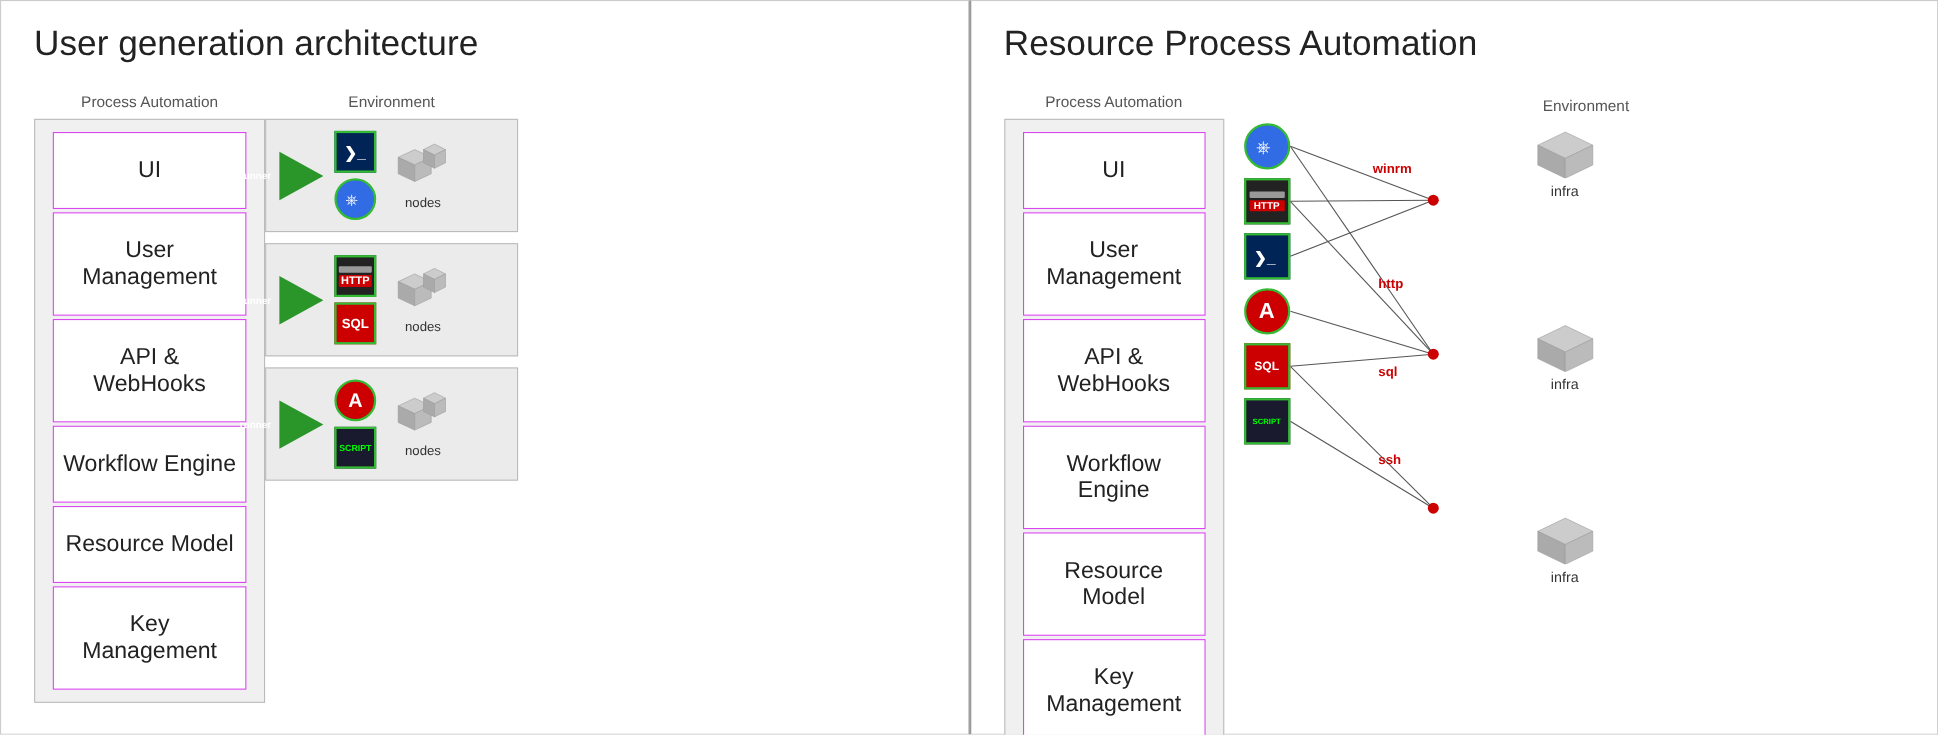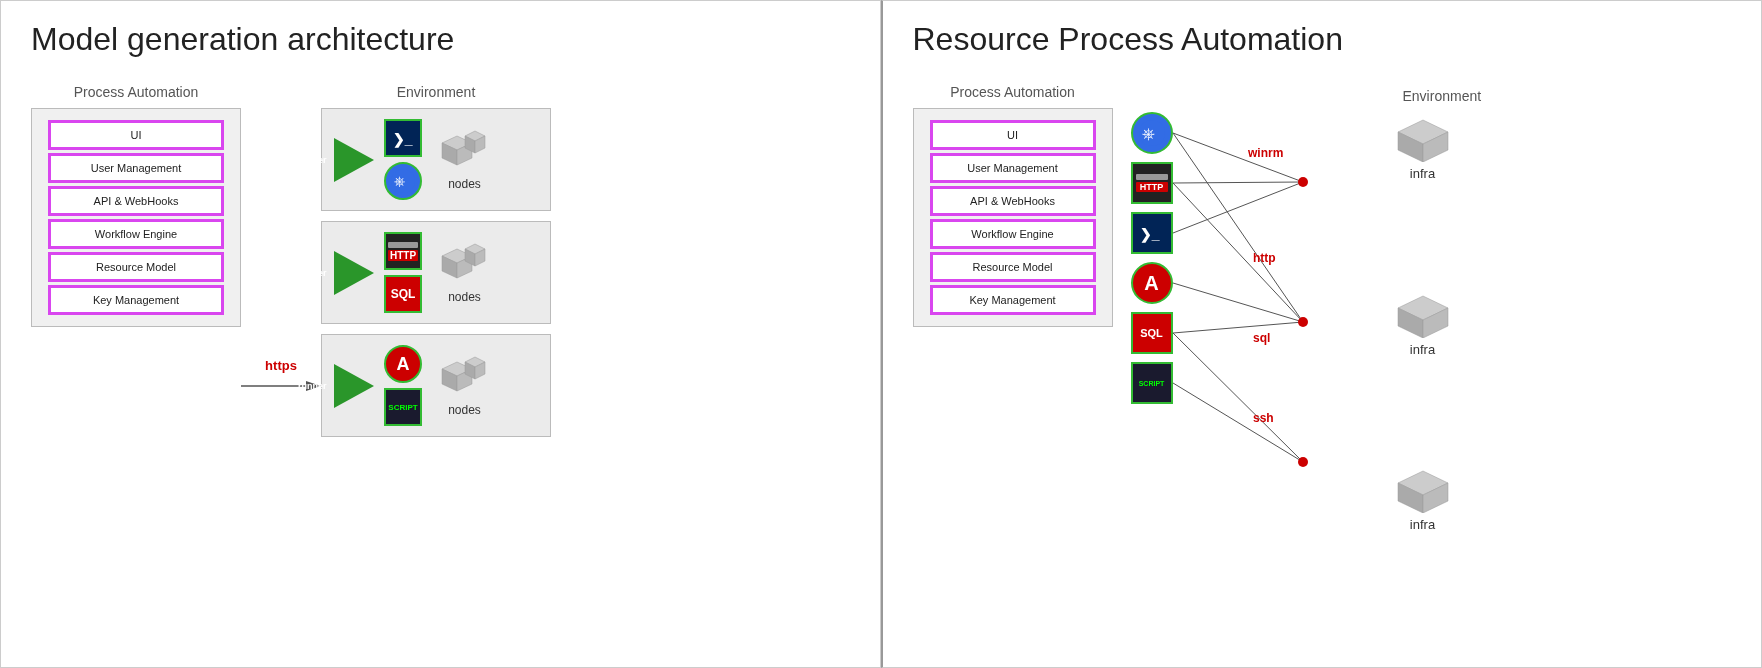--- a/index.html
+++ b/index.html
@@ -23,59 +23,49 @@
       font-weight: 300;
       color: #222;
       margin-bottom: 16px;
     }
     .pa-label {
       font-size: 14px;
       color: #555;
       margin-bottom: 8px;
     }
     .pa-item {
-      border: 3px solid #d946ef;
+      border: 1px solid #d946ef;
       background: #fff;
       text-align: center;
-      padding: 6px 8px;
-      font-size: 11px;
+      padding: 22px 8px;
+      font-size: 21px;
       color: #222;
       margin: 3px 8px;
     }
   </style>
 </head>
 <body>
 
 <div class="panel">
-  <div class="panel-title">Model generation architecture</div>
+  <div class="panel-title">User generation architecture</div>
 
   <div style="display:flex; height: calc(100% - 60px); align-items: flex-start; padding-top: 10px; position: relative;">
 
     <div style="display:flex; flex-direction:column; align-items:center;">
       <div class="pa-label">Process Automation</div>
       <div style="border:1px solid #bbb; background:#f0f0f0; padding:8px; width:210px;">
         <div class="pa-item">UI</div>
         <div class="pa-item">User Management</div>
         <div class="pa-item">API &amp; WebHooks</div>
         <div class="pa-item">Workflow Engine</div>
         <div class="pa-item">Resource Model</div>
         <div class="pa-item">Key Management</div>
       </div>
     </div>
 
-    <div style="position:relative; display:flex; align-items:center; height:100%; margin-top:24px;">
-      <div style="position:relative;">
-        <div style="color:#c00; font-size:13px; font-weight:bold; position:absolute; top:-18px; left:50%; transform:translateX(-50%); white-space:nowrap;">https</div>
-
-        <svg width="80" height="20" style="display:block;">
-          <line x1="0" y1="10" x2="65" y2="10" stroke="#555" stroke-width="1.5"></line>
-          <polygon points="65,5 80,10 65,15" fill="#555"></polygon>
-        </svg>
-      </div>
-    </div>
 
     <div style="display:flex; flex-direction:column;">
       <div class="pa-label" style="text-align:center;">Environment</div>
 
       <div style="border:1px solid #bbb; background:#ebebeb; padding:10px 12px; margin-bottom:10px; display:flex; align-items:center; gap:10px; width:230px;">
         <div style="position:relative; flex-shrink:0;">
           <div style="width:0; height:0; border-top:22px solid transparent; border-bottom:22px solid transparent; border-left:40px solid #2a962a;"></div>
           <div style="position:absolute; left:-36px; top:50%; transform:translateY(-50%); color:#fff; font-size:9px; font-weight:bold;">runner</div>
         </div>
         <div style="display:flex; flex-direction:column; gap:5px;">

